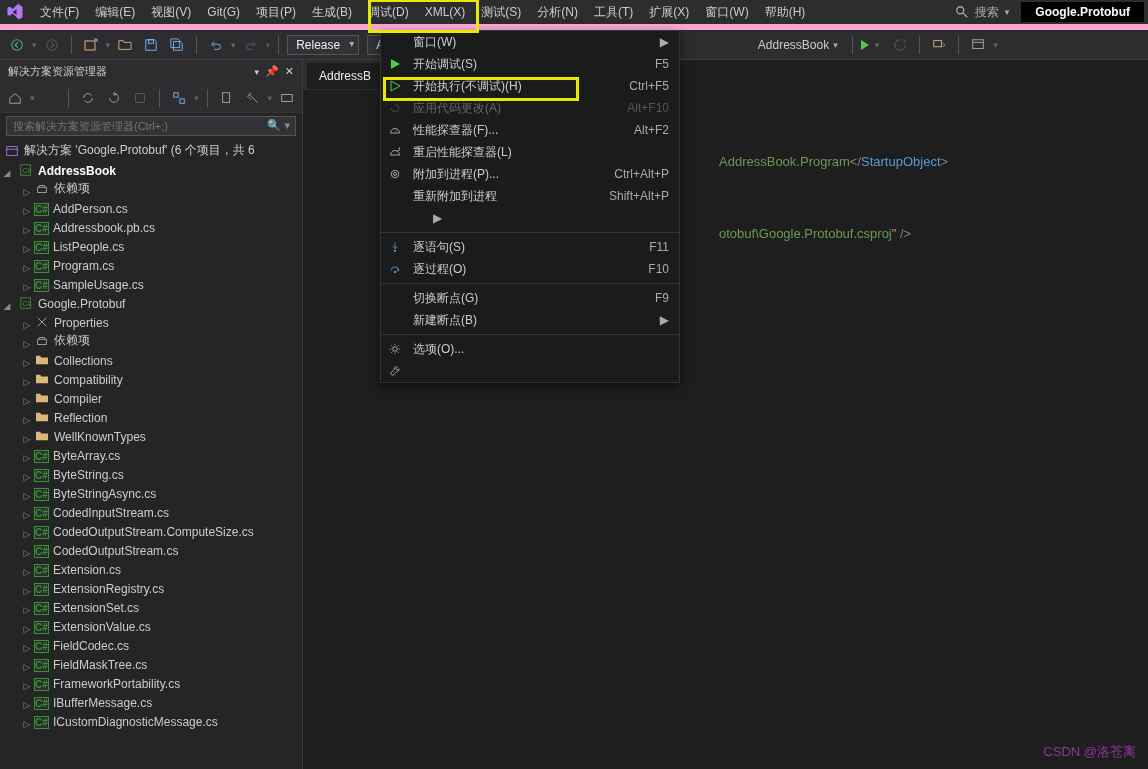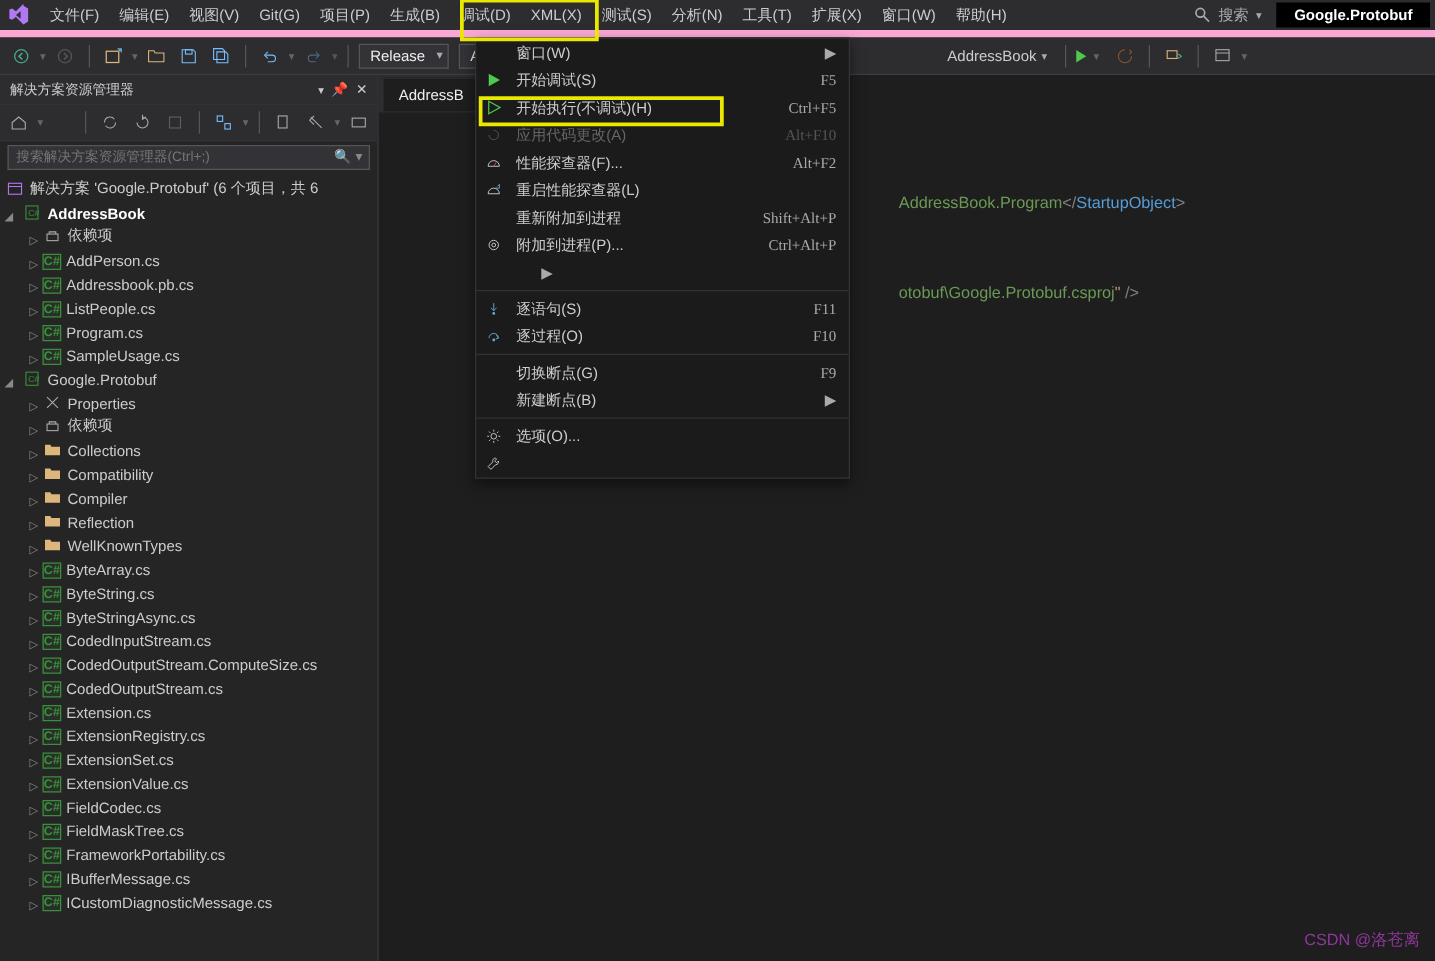--- a/index.html
+++ b/index.html
@@ -49,21 +49,21 @@
   .xml-val { color: #ce9178; }
   .xml-punc { color: #808080; }
   .xml-text { color:#6a9955; }
 
   
   .dropdown { position: absolute; background: #1b1b1c; border: 1px solid #333; box-shadow: 0 4px 10px rgba(0,0,0,0.5); z-index: 100; }
   .dd-item { display: flex; align-items: center; height: 22px; padding: 0 10px 0 4px; gap: 8px; }
   .dd-disabled { color: #656565; }
   .dd-icon { width: 20px; display: flex; justify-content: center; align-items:center; }
   .dd-text { flex: 1; }
-  .dd-shortcut { color: #aaa; margin-left: 40px; font-family: Liberation Serif, serif; }
+  .dd-shortcut { color: #aaa; margin-left: 40px; }
   .dd-disabled .dd-shortcut { color:#555; }
   .dd-sep { height: 1px; background: #333; margin: 3px 0; }
   .dd-sub { color:#aaa; margin-left: 20px;}
 
   
   .hl-box { position: absolute; border: 3px solid #e8e800; z-index: 200; pointer-events: none; }
 
   .watermark { position: absolute; right: 12px; bottom: 8px; color: #d946ef; font-size: 13px; opacity:0.6; }
 
   
@@ -577,35 +577,35 @@
     <div class="dd-item">
       <span class="dd-icon">
         <svg width="12" height="12" viewBox="0 0 16 16">
           <path d="M2 12a6 6 0 0112 0z" stroke="#ccc" fill="none"></path>
           <path d="M12 4l2-2v4h-4" stroke="#6ac" fill="none"></path>
         </svg>
       </span>
       <span class="dd-text">重启性能探查器(L)</span>
     </div>
     <div class="dd-item">
+      <span class="dd-icon">
+        <svg width="12" height="12" viewBox="0 0 16 16">
+          <circle cx="8" cy="8" r="5" stroke="#ccc" fill="none"></circle>
+          <circle cx="8" cy="8" r="2" stroke="#ccc" fill="none"></circle>
+        </svg>
+      </span>
+      <span class="dd-text">附加到进程(P)...</span>
+      <span class="dd-shortcut">Ctrl+Alt+P</span>
+    </div>
+    <div class="dd-item">
       <span class="dd-icon"></span>
       <span class="dd-text">重新附加到进程</span>
       <span class="dd-shortcut">Shift+Alt+P</span>
     </div>
     <div class="dd-item">
-      <span class="dd-icon">
-        <svg width="12" height="12" viewBox="0 0 16 16">
-          <circle cx="8" cy="8" r="5" stroke="#ccc" fill="none"></circle>
-          <circle cx="8" cy="8" r="2" stroke="#ccc" fill="none"></circle>
-        </svg>
-      </span>
-      <span class="dd-text">附加到进程(P)...</span>
-      <span class="dd-shortcut">Ctrl+Alt+P</span>
-    </div>
-    <div class="dd-item">
       <span class="dd-icon"></span>
       <span class="dd-sub">▶</span>
     </div>
     <div class="dd-sep"></div>
     <div class="dd-item">
       <span class="dd-icon">
         <svg width="12" height="12" viewBox="0 0 16 16">
           <path d="M8 2v8M5 7l3 3 3-3" stroke="#6ac" fill="none"></path>
           <circle cx="8" cy="13" r="1.5" fill="#6ac"></circle>
         </svg>

